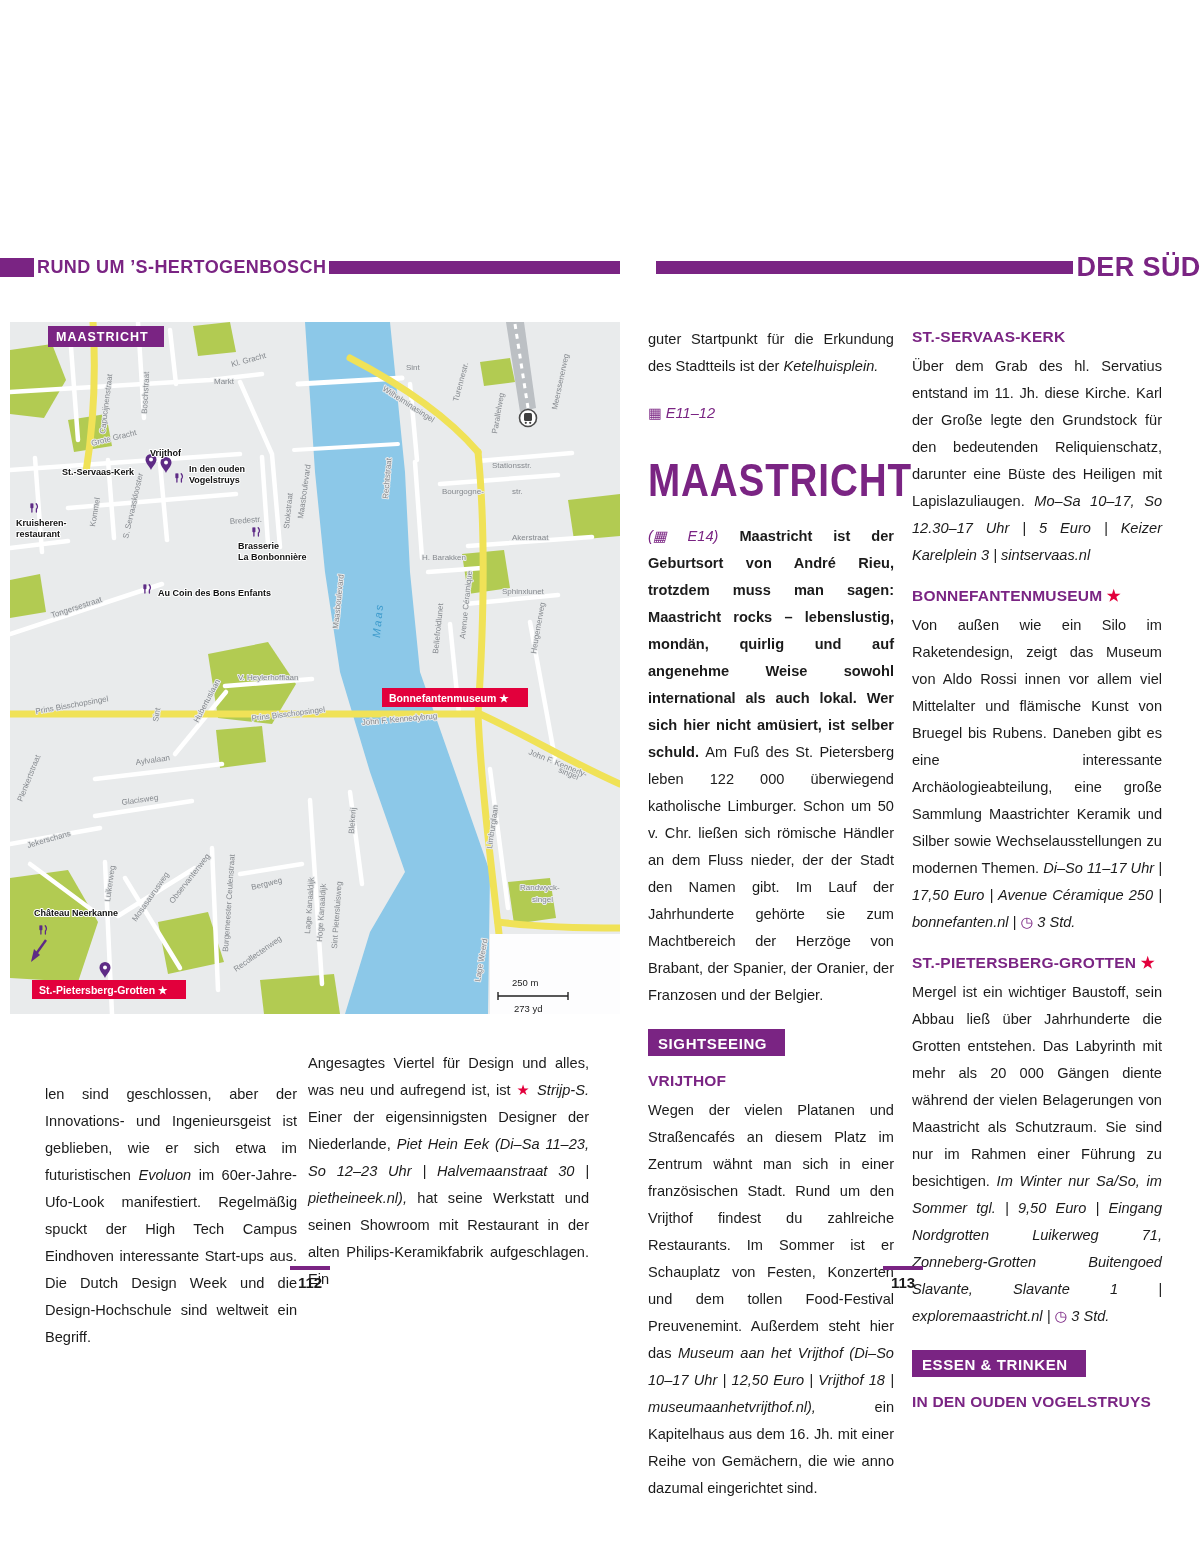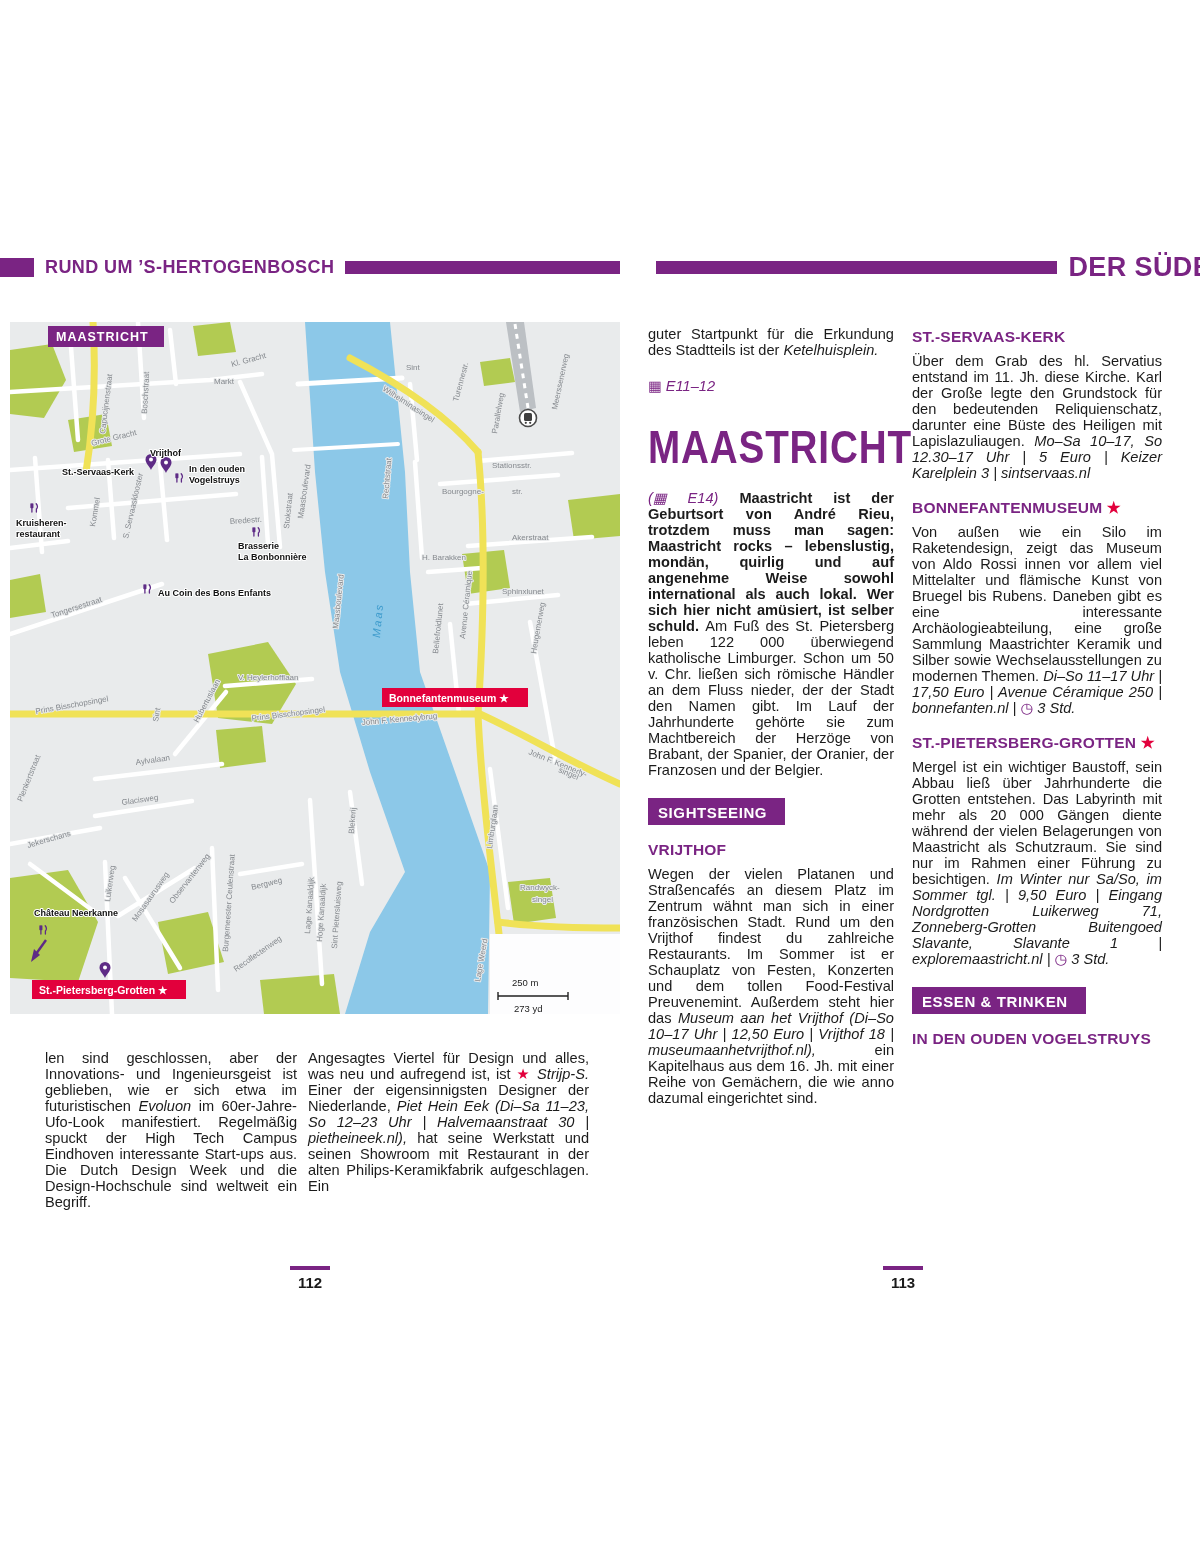--- a/index.html
+++ b/index.html
@@ -14,21 +14,21 @@
   }
   *{box-sizing:border-box;}
   html,body{margin:0;padding:0;}
   body{
     width:1200px;height:1542px;position:relative;background:#fff;
     font-family:"Liberation Sans",sans-serif;color:var(--ink);overflow:hidden;
   }
   .abs{position:absolute;}
 
   
-  .hdr{position:absolute;top:254px;height:26px;display:flex;align-items:center;gap:11px;}
+  .hdr{position:absolute;top:254px;height:26px;display:flex;align-items:center;gap:3px;}
   .hdr-left{left:0;width:620px;}
   .hdr-right{left:656px;width:620px;}
   .hdr .block{width:34px;height:19px;background:var(--purple);flex:0 0 auto;}
   .hdr .bar{height:13px;background:var(--purple);flex:1 1 auto;}
   .kicker-sm{color:var(--purple);font-weight:700;font-size:18px;letter-spacing:.4px;white-space:nowrap;}
   .kicker-lg{color:var(--purple);font-weight:700;font-size:27px;letter-spacing:.4px;white-space:nowrap;}
 
   
   .map-wrap{left:10px;top:322px;width:610px;height:692px;}
   svg{font-family:"Liberation Sans",sans-serif;display:block;}
@@ -39,21 +39,21 @@
   .hl-box{fill:var(--red);}
   .hl-text{fill:#fff;font-weight:700;font-size:10.5px;}
   .title-box{fill:var(--purple);}
   .title-text{fill:#fff;font-weight:700;font-size:12.5px;letter-spacing:1px;}
   .scale-text{font-size:9.5px;fill:#222;}
   .pin{fill:#5e2b86;}
   .fork{stroke:#5e2b86;stroke-width:1.3px;fill:none;stroke-linecap:round;}
 
   
   .col{position:absolute;}
-  .col p{margin:0;text-align:justify;font-size:14.6px;line-height:16px;}
+  .col p{margin:0;text-align:justify;font-size:14.6px;line-height:27px;}
   .r-b{font-weight:700;}
   .r-i{font-style:italic;}
   .r-star{color:var(--red);}
   .r-icon{color:var(--purple);font-style:normal;}
   .r-mapref{color:var(--purple);font-style:italic;}
 
   h1.big-title{
     color:var(--purple);font-size:46px;font-weight:700;margin:26px 0 16px;
     transform:scaleX(.84);transform-origin:left center;white-space:nowrap;letter-spacing:1px;
   }
@@ -292,21 +292,21 @@
   </g>
 
   <g>
     <text class="scale-text" x="502" y="664">250 m</text>
     <path d="M488,674 H558 M488,670 V678 M558,670 V678" stroke="#222" stroke-width="1.4" fill="none"></path>
     <text class="scale-text" x="504" y="690">273 yd</text>
   </g>
 </svg>
 </div>
 
-<div class="col" style="left:45px;top:1050px;width:252px;">
+<div class="col" style="left:45px;top:1081px;width:252px;">
   <p><span class="r">len sind geschlossen, aber der Innovations- und Ingenieursgeist ist geblieben, wie er sich etwa im futuristischen </span><span class="r-i">Evoluon</span><span class="r"> im 60er-Jahre-Ufo-Look manifestiert. Regelmäßig spuckt der High Tech Campus Eindhoven interessante Start-ups aus. Die Dutch Design Week und die Design-Hochschule sind weltweit ein Begriff.</span></p>
 </div>
 <div class="col" style="left:308px;top:1050px;width:281px;">
   <p><span class="r">Angesagtes Viertel für Design und alles, was neu und aufregend ist, ist </span><span class="r-star">★ </span><span class="r-i">Strijp-S.</span><span class="r"> Einer der eigensinnigsten Designer der Niederlande, </span><span class="r-i">Piet Hein Eek (Di–Sa 11–23, So 12–23 Uhr | Halvemaanstraat 30 | pietheineek.nl),</span><span class="r"> hat seine Werkstatt und seinen Showroom mit Restaurant in der alten Philips-Keramikfabrik aufgeschlagen. Ein</span></p>
 </div>
 
 <div class="footer" style="left:290px;top:1266px;">
   <div class="rule"></div>
   <div class="num">112</div>
 </div>

